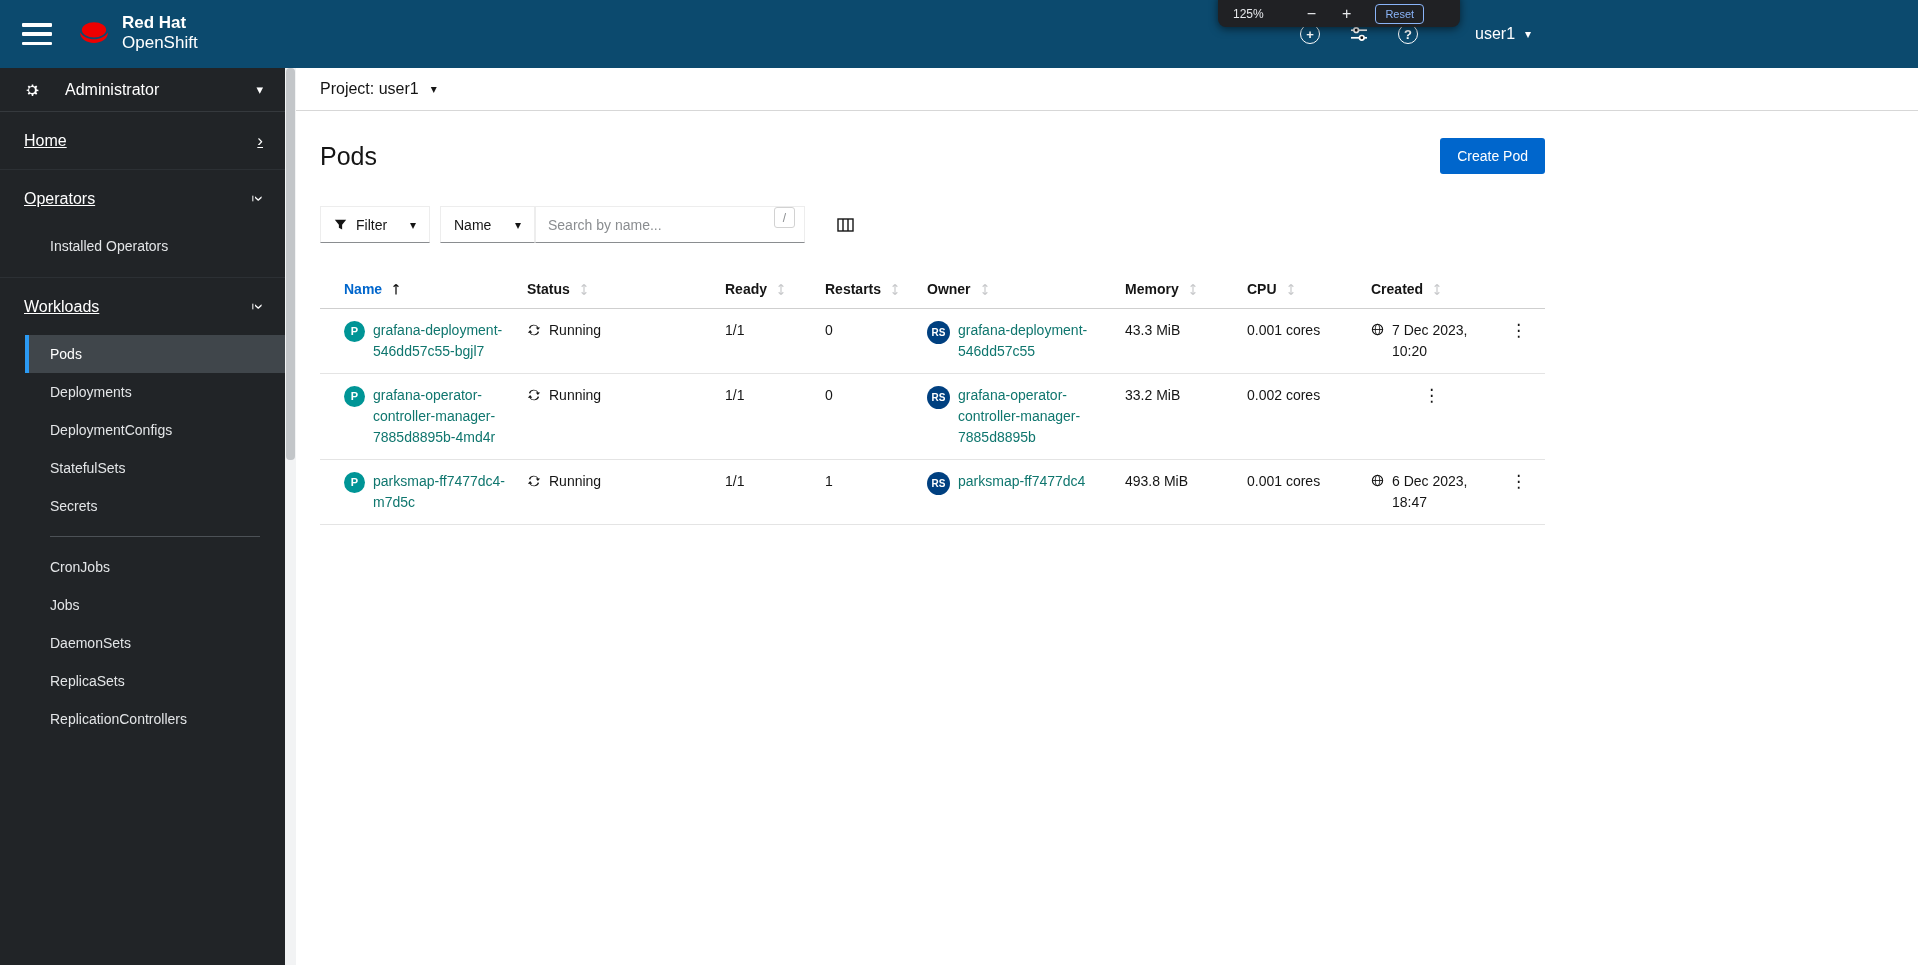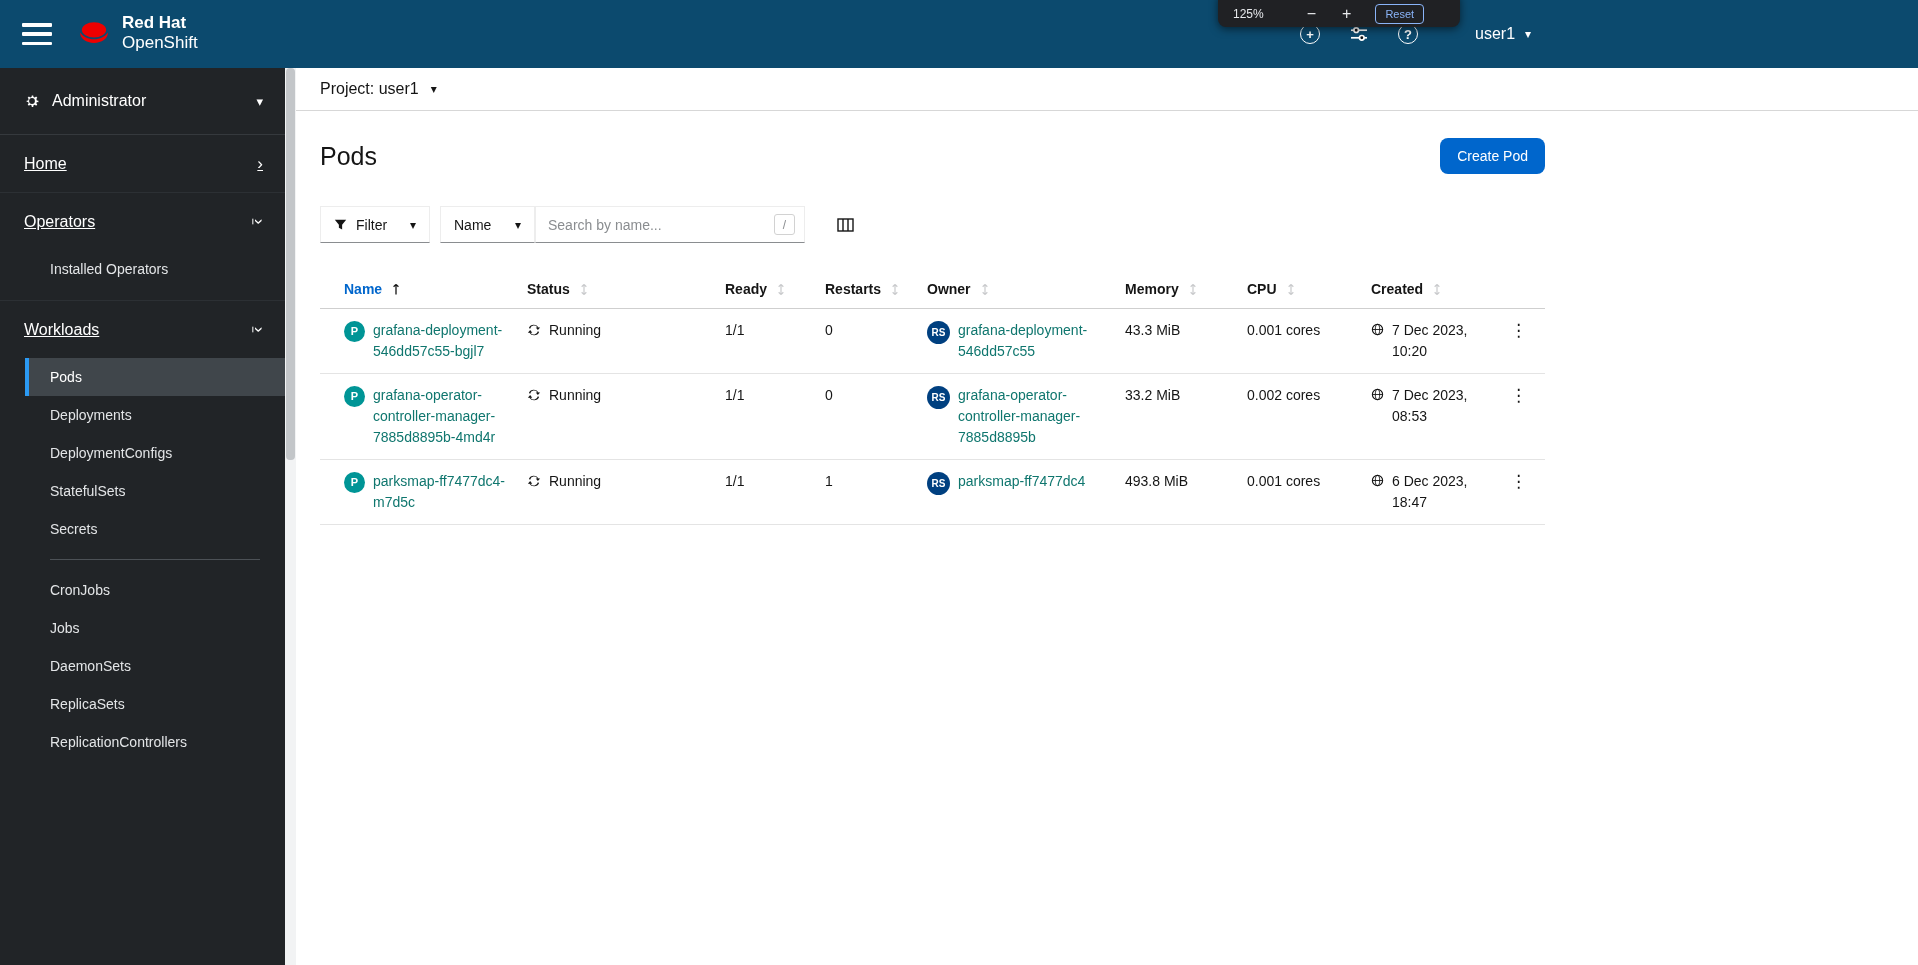--- a/index.html
+++ b/index.html
@@ -24,21 +24,21 @@
 
   
   .zoom-popup { position:absolute; left:1218px; top:-8px; width:242px; height:35px; background:#202124; border-radius:8px; box-shadow:0 2px 8px rgba(0,0,0,.55); display:flex; align-items:center; padding:8px 12px 0 15px; z-index:20; }
   .zoom-level { color:#e8eaed; font-size:12px; margin-right:39px; }
   .zoom-btn { background:none; border:none; color:#e8eaed; font-size:16px; cursor:pointer; line-height:1; padding:0 4px; }
   .zoom-btn.plus { margin-left:18px; }
   .zoom-reset { margin-left:20px; background:none; border:1px solid #8ab4f8; color:#8ab4f8; font-size:11px; border-radius:4px; padding:3px 9px; cursor:pointer; }
 
   
   .sidebar { position:absolute; left:0; top:68px; width:285px; bottom:0; background:#212427; overflow:hidden; }
-  .perspective { height:67px; display:flex; align-items:center; gap:12px; padding:0 22px 0 24px; color:#fff; font-size:16px; border-bottom:1px solid #35393d; cursor:pointer; }
+  .perspective { height:44px; display:flex; align-items:center; gap:25px; padding:0 22px 0 24px; color:#fff; font-size:16px; border-bottom:1px solid #35393d; cursor:pointer; }
   .perspective .pcaret { margin-left:auto; font-size:13px; }
   .nav-group { border-bottom:1px solid #2c3034; }
   .nav-group.last { border-bottom:none; }
   .nav-section { height:57px; display:flex; align-items:center; padding:0 22px 0 24px; color:#fff; font-size:16px; cursor:pointer;text-decoration:underline; }
   .chev { margin-left:auto; color:#fff; font-size:17px; line-height:1; display:inline-block; }
   .chev.down { transform:rotate(90deg); }
   .nav-sublist { padding-bottom:12px; }
   .nav-subitem { height:38px; display:flex; align-items:center; padding-left:50px; color:#e3e5e7; font-size:14px; cursor:pointer; }
   .nav-subitem.selected { margin-left:25px; padding-left:21px; border-left:4px solid #2b9af3; background:#40464b; color:#fff; }
   .nav-divider { border-top:1px solid #4c5156; margin:11px 25px 11px 50px; }
@@ -49,29 +49,29 @@
 
   
   .project-bar { position:absolute; left:296px; top:68px; right:0; height:43px; background:#fff; border-bottom:1px solid #d7d7d7; display:flex; align-items:center; gap:12px; padding-left:24px; font-size:16px; }
   .project-bar .pb-caret { font-size:12px; color:#151515; cursor:pointer; }
 
   
   .content { position:absolute; left:296px; top:111px; right:0; bottom:0; background:#fff; padding:27px 0 0 24px; }
   .inner { width:1225px; }
   .page-header { display:flex; align-items:center; justify-content:space-between; }
   .page-title { font-size:25px; font-weight:400; color:#151515; }
-  .create-btn { background:#0066cc; color:#fff; border:none; border-radius:8px; font-size:14px; padding:10px 17px; cursor:pointer; font-family:inherit; }
+  .create-btn { background:#0066cc; color:#fff; border:none; border-radius:3px; font-size:14px; padding:10px 17px; cursor:pointer; font-family:inherit; }
 
   
   .toolbar { margin-top:32px; display:flex; align-items:center; }
   .dd { height:37px; background:#fff; border:1px solid #ededed; border-bottom-color:#8a8d90; display:flex; align-items:center; gap:9px; padding:0 13px; font-size:14px; cursor:pointer; color:#151515; }
   .dd .dd-caret { font-size:12px; color:#151515; }
   .filter-dd { width:110px; margin-right:10px; }
   .attr-dd { width:95px; }
-  .search-box { height:37px; width:270px; border:1px solid #ededed; border-bottom-color:#8a8d90; border-left:1px solid #ededed; display:flex; align-items:center; padding:0 9px 0 12px; }
+  .search-box { height:37px; width:270px; border:1px solid #ededed; border-bottom-color:#8a8d90; border-left:1px solid #ededed; display:flex; padding:0 9px 0 12px; }
   .search-box input { border:none; outline:none; flex:1; font-size:14px; font-family:inherit; color:#151515; min-width:0; }
   .search-box input::placeholder { color:#8a8d90; }
   .slash-hint { width:21px; height:21px; border:1px solid #d2d2d2; border-radius:3px; color:#8a8d90; font-size:12px; display:flex; align-items:center; justify-content:center; flex:none; }
   .columns-btn { margin-left:32px; background:none; border:none; cursor:pointer; display:flex; align-items:center; }
 
   
   .pods-table { margin-top:27px; }
   .thead, .trow { display:grid; grid-template-columns:207px 198px 100px 102px 198px 122px 124px 129px 45px; }
   .thead { border-bottom:1px solid #cfcfcf; }
   .th { display:flex; align-items:center; gap:10px; font-size:14px; font-weight:700; color:#151515; padding:11px 8px 11px 0; cursor:pointer; }
@@ -351,28 +351,20 @@
           <span>Running</span>
         </div>
         <div class="td">1/1</div>
         <div class="td">0</div>
         <div class="td">
           <span class="badge badge-rs">RS</span>
           <a>grafana-operator-controller-manager-7885d8895b</a>
         </div>
         <div class="td">33.2 MiB</div>
         <div class="td">0.002 cores</div>
-        <div class="td created-cell">
-          <svg width="13" height="13" viewBox="0 0 16 16" fill="none" stroke="#151515">
-              <circle cx="8" cy="8" r="6.3" stroke-width="1.4"></circle>
-              <ellipse cx="8" cy="8" rx="2.7" ry="6.3" stroke-width="1.1"></ellipse>
-              <path d="M1.7 8h12.6" stroke-width="1.1"></path>
-            </svg>
-          <span>7 Dec 2023, 08:53</span>
-        </div>
         <div class="td kebab-cell">
           <button class="kebab-btn">⋮</button>
         </div>
       </div>
 
       <div class="trow">
         <div class="td first">
           <span class="badge badge-p">P</span>
           <a>parksmap-ff7477dc4-m7d5c</a>
         </div>

